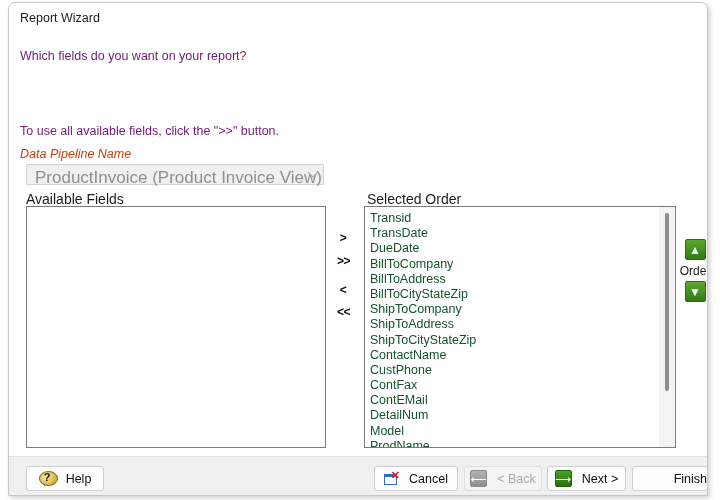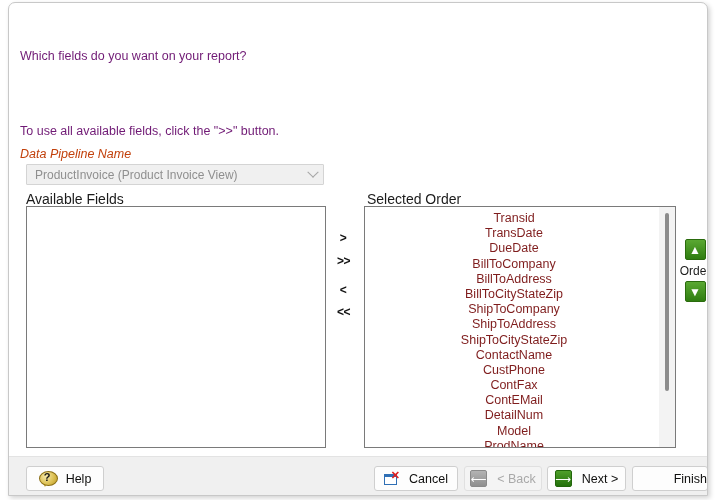--- a/index.html
+++ b/index.html
@@ -67,21 +67,21 @@
     left: 17px; top: 161px;
     width: 298px; height: 21px;
     background: #f0f0f0;
     border: 1px solid #d4d4d4;
     box-sizing: border-box;
     border-radius: 1px;
   }
   #dp-value {
     position: absolute;
     left: 8px; top: 3px;
-    font-size: 12px;
+    font-size: 17px;
     color: #8f8f8f;
     white-space: nowrap;
   }
   #dp-arrow-box {
     position: absolute;
     right: 0; top: 0;
     width: 21px; height: 100%;
     display: flex;
     align-items: center;
     justify-content: center;
@@ -119,25 +119,24 @@
     width: 312px; height: 242px;
   }
   #sel-items {
     position: absolute;
     left: 0; top: 0;
     right: 17px;
     padding: 4px 0 0 5px;
   }
   .list-item {
     font-size: 12.5px;
-    color: #7f1d1d;
+    color: #14532d;
     line-height: 15.2px;
     height: 15.2px;
     white-space: nowrap;
-    text-align: center;
   }
 
   
   #sel-scroll {
     position: absolute;
     right: 0; top: 0;
     width: 16px; height: 100%;
     background: #f3f3f3;
   }
   #sel-thumb {
@@ -318,20 +317,23 @@
     color: #ffffff;
     font-size: 11px;
     line-height: 1;
   }
 </style>
 </head>
 <body>
 
 <div id="window">
 
+  <div id="title-bar">
+    <div id="title-text">Report Wizard</div>
+  </div>
 
   <div class="body-text" id="q-line">Which fields do you want on your report?</div>
   <div class="body-text" id="instr-2">To use all available fields, click the "&gt;&gt;" button.</div>
 
   <div id="dp-label">Data Pipeline Name</div>
   <div id="dp-combo">
     <div id="dp-value">ProductInvoice  (Product Invoice View)</div>
     <div id="dp-arrow-box">
       <div class="chevron"></div>
     </div>

